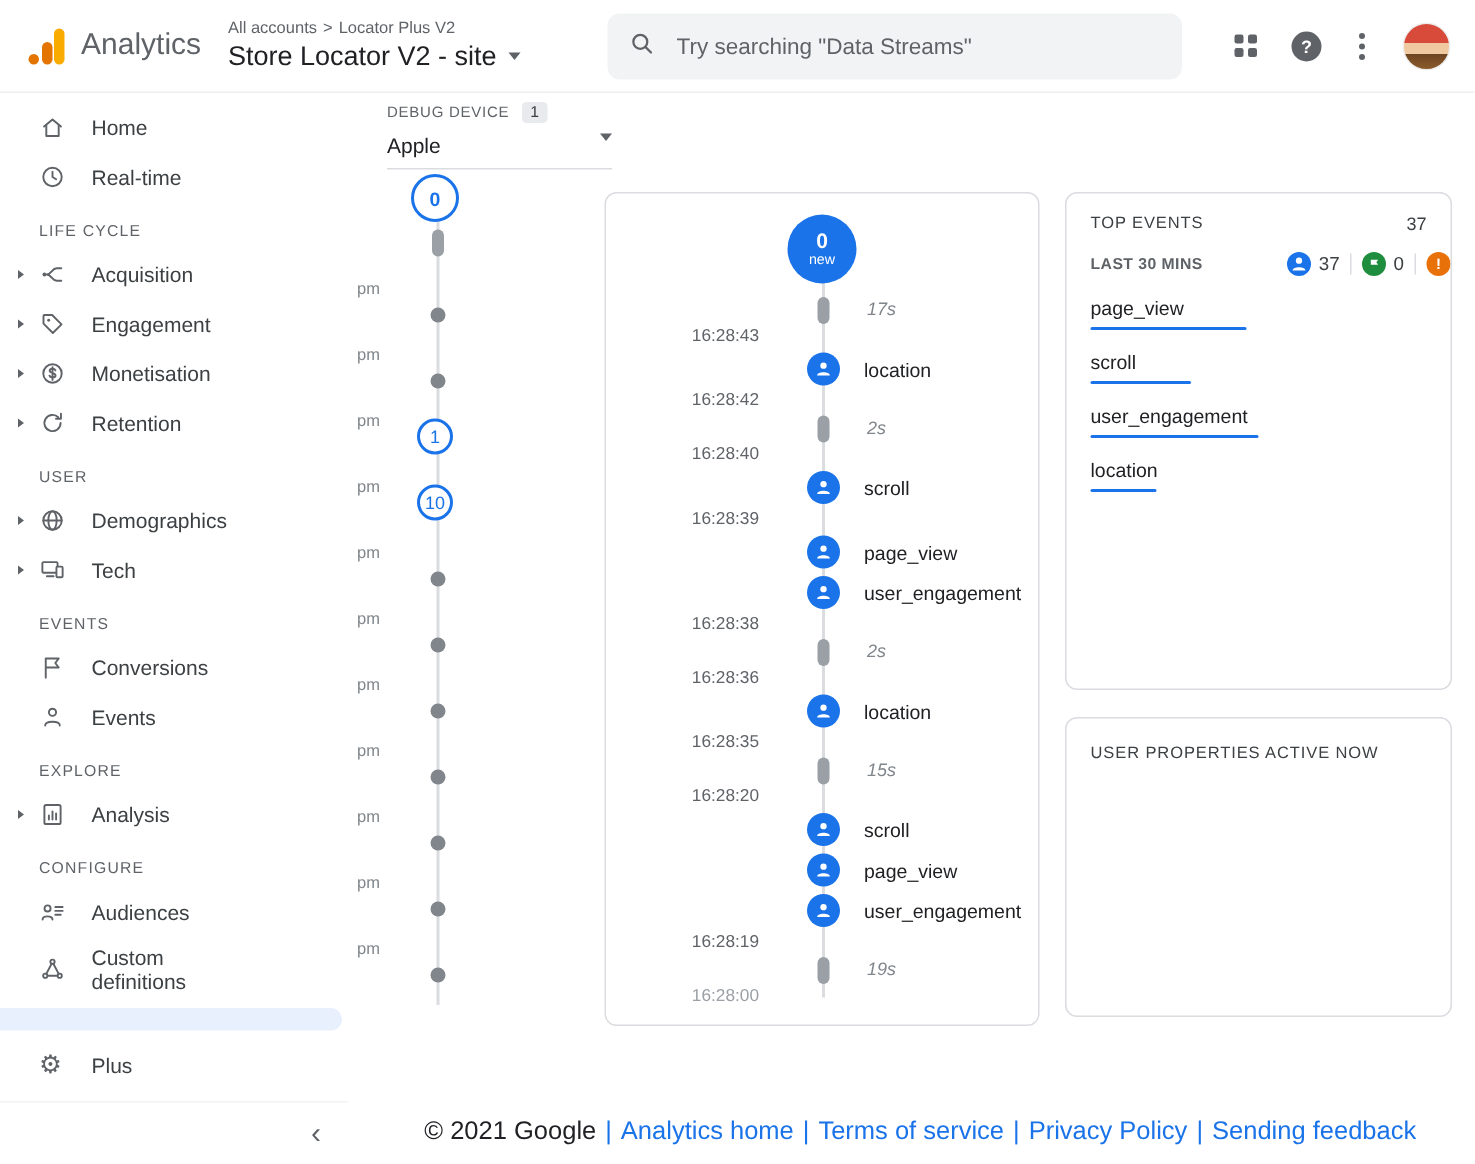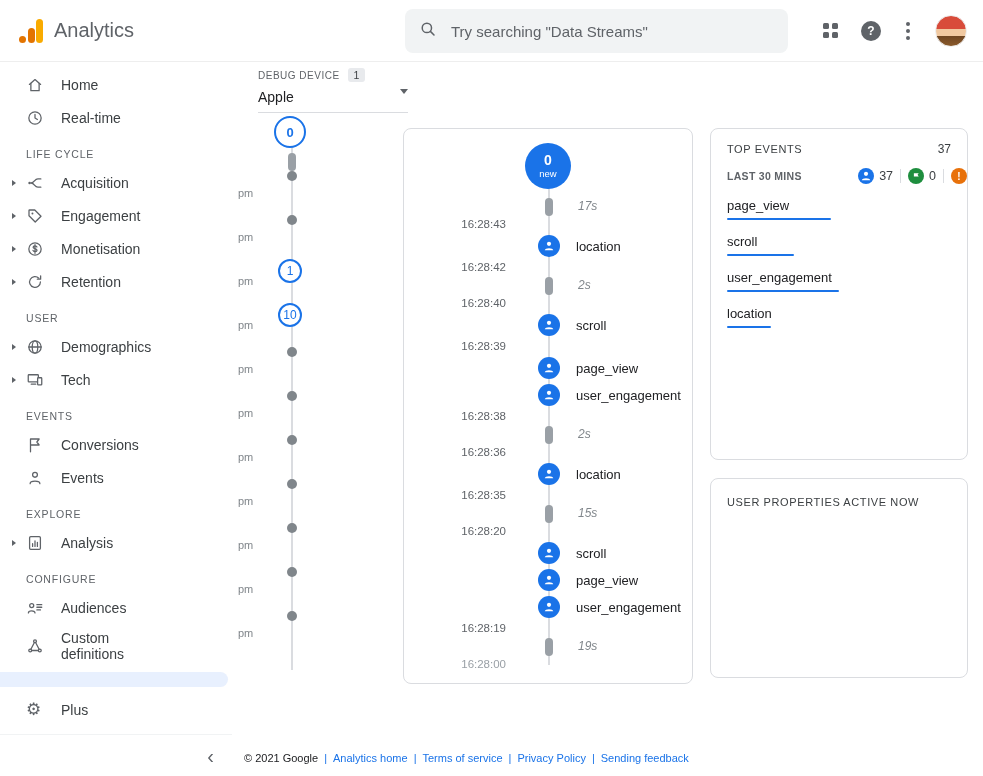--- a/index.html
+++ b/index.html
@@ -65,21 +65,21 @@
   .dd-select{margin-top:7px;display:flex;align-items:flex-start;justify-content:space-between;
              border-bottom:1px solid #dadce0;padding-bottom:7px;font-size:14px;color:#202124;cursor:pointer;width:150px}
 
   
   .minute-col{position:absolute;left:238px;top:116px;width:92px;height:560px}
   .minute-line{position:absolute;left:53px;top:20px;bottom:6px;width:2px;background:#dadce0}
   .minute-start{position:relative;z-index:2;width:32px;height:32px;border:2px solid #1a73e8;border-radius:50%;
        background:#fff;color:#1a73e8;font-size:13px;font-weight:700;display:flex;align-items:center;
        justify-content:center;margin-left:36px;cursor:pointer}
   .minute-capsule{position:relative;z-index:1;width:8px;height:18px;background:#9aa0a6;border-radius:4px;margin:5px 0 0 50px}
-  .m-row{height:44px;position:relative;display:flex;align-items:flex-start}
+  .m-row{height:44px;position:relative;display:flex;align-items:flex-end}
   .m-pm{position:absolute;left:0;top:50%;transform:translateY(-50%);font-size:11px;color:#80868b}
   .m-dot{width:10px;height:10px;border-radius:50%;background:#80868b;margin-left:49px;position:relative;z-index:1}
   .m-circle{width:24px;height:24px;border:2px solid #1a73e8;border-radius:50%;background:#fff;color:#1a73e8;
        font-size:12px;display:flex;align-items:center;justify-content:center;margin-left:40px;position:relative;z-index:2;cursor:pointer}
 
   
   .stream-card{position:absolute;left:403px;top:128px;width:290px;border:1px solid #dadce0;border-radius:8px;
        background:#fff;padding:14px 0 10px}
   .stream-inner{position:relative}
   .stream-line{position:absolute;left:144px;top:20px;bottom:8px;width:2px;background:#dadce0}
@@ -113,35 +113,46 @@
   .counter .cval{font-size:12.5px;color:#3c4043}
   .vdiv{width:1px;height:14px;background:#dadce0}
   .te-list{margin-top:6px}
   .te-item{margin-top:14px;cursor:pointer}
   .te-name{font-size:13px;color:#202124}
   .te-bar{height:2px;margin-top:5px;border-radius:1px}
   .props-card{position:absolute;left:710px;top:478px;width:258px;height:200px;border:1px solid #dadce0;
        border-radius:8px;background:#fff;padding:13px 16px}
 
   
-  .footer{position:absolute;left:244px;right:0;bottom:12px;font-size:11px;color:#202124}
+  .footer{position:absolute;left:244px;right:0;bottom:12px;text-align:center;font-size:17px;color:#202124}
   .footer a{color:#1a73e8;text-decoration:none;cursor:pointer}
   .footer .sep{color:#1a73e8;margin:0 6px}
 </style>
 </head>
 <body>
 
 <header class="header">
   <div class="logo">
     <span class="ga-mark">
       <span class="ga-bar-tall"></span>
         <span class="ga-bar-short"></span>
         <span class="ga-dot"></span>
     </span>
     <span class="logo-text">Analytics</span>
+  </div>
+  <div class="prop-block">
+    <div class="breadcrumb">
+      <span>All accounts</span>
+      <span>&gt;</span>
+      <span>Locator Plus V2</span>
+    </div>
+    <div class="title-row">
+      <span class="page-title">Store Locator V2 - site</span>
+      <span class="caret-down"></span>
+    </div>
   </div>
   <div class="search">
     <span>
       <svg width="18" height="18" viewBox="0 0 24 24" fill="none" stroke="#5f6368" stroke-width="2" stroke-linecap="round">
           <circle cx="10.5" cy="10.5" r="6.2"></circle>
           <path d="M15.2 15.2 20 20"></path>
         </svg>
     </span>
     <input type="text" placeholder="Try searching &quot;Data Streams&quot;" style="">
   </div>

